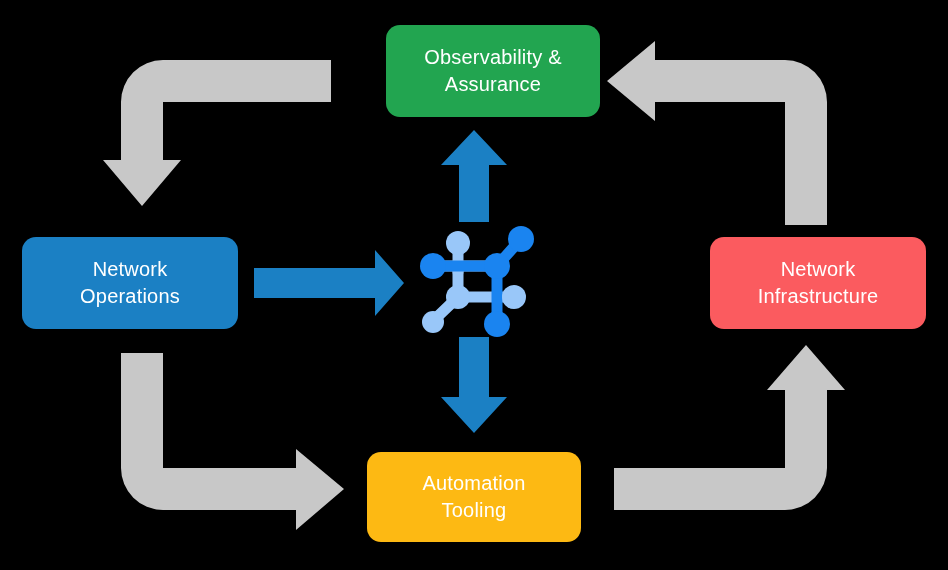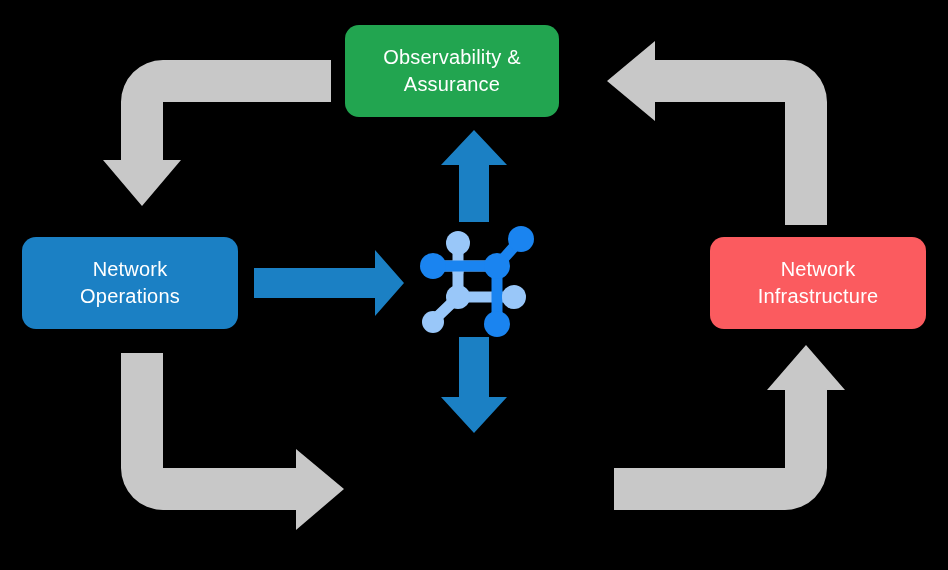--- a/index.html
+++ b/index.html
@@ -24,21 +24,21 @@
     text-align: center;
     color: #ffffff;
     font-size: 20px;
     line-height: 1.35;
     font-weight: 400;
     letter-spacing: 0.2px;
     box-sizing: border-box;
     padding: 6px 10px;
   }
   #box-observability {
-    left: 345px; top: 25px; width: 214px; height: 92px;
+    left: 386px; top: 25px; width: 214px; height: 92px;
     background: #22a550;
   }
   #box-network-operations {
     left: 22px; top: 237px; width: 216px; height: 92px;
     background: #1b80c4;
   }
   #box-network-infrastructure {
     left: 710px; top: 237px; width: 216px; height: 92px;
     background: #fb5b5f;
   }
@@ -185,14 +185,18 @@
   <div class="node-box" id="box-network-operations">
     <span class="box-label">Network
 Operations</span>
   </div>
 
   <div class="node-box" id="box-network-infrastructure">
     <span class="box-label">Network
 Infrastructure</span>
   </div>
 
+  <div class="node-box" id="box-automation-tooling">
+    <span class="box-label">Automation
+Tooling</span>
+  </div>
 
 </div>
 
 </body></html>

